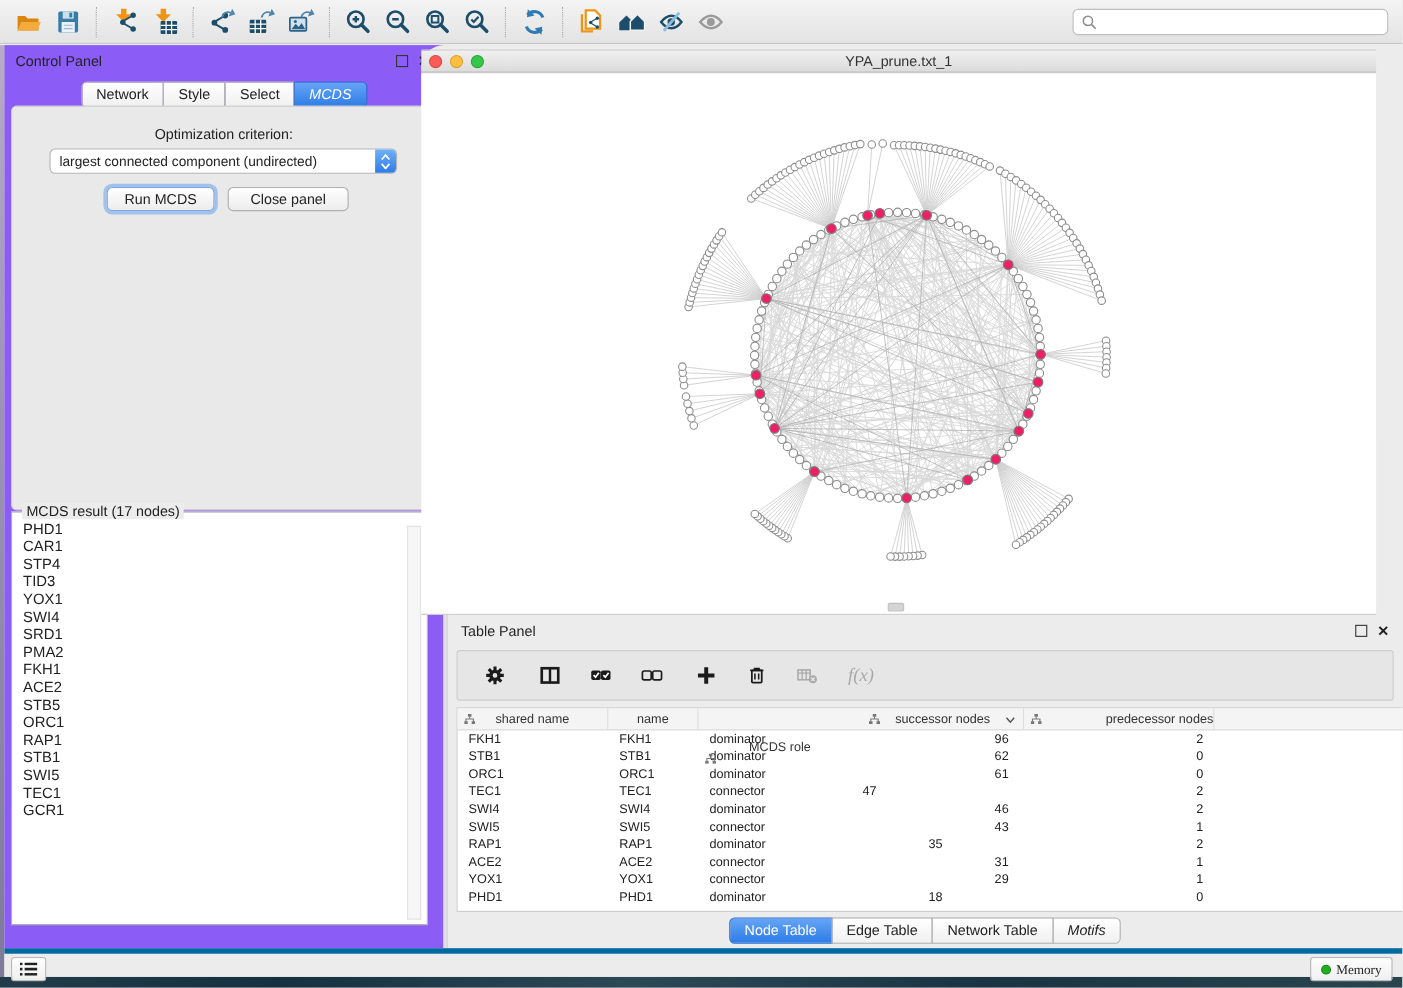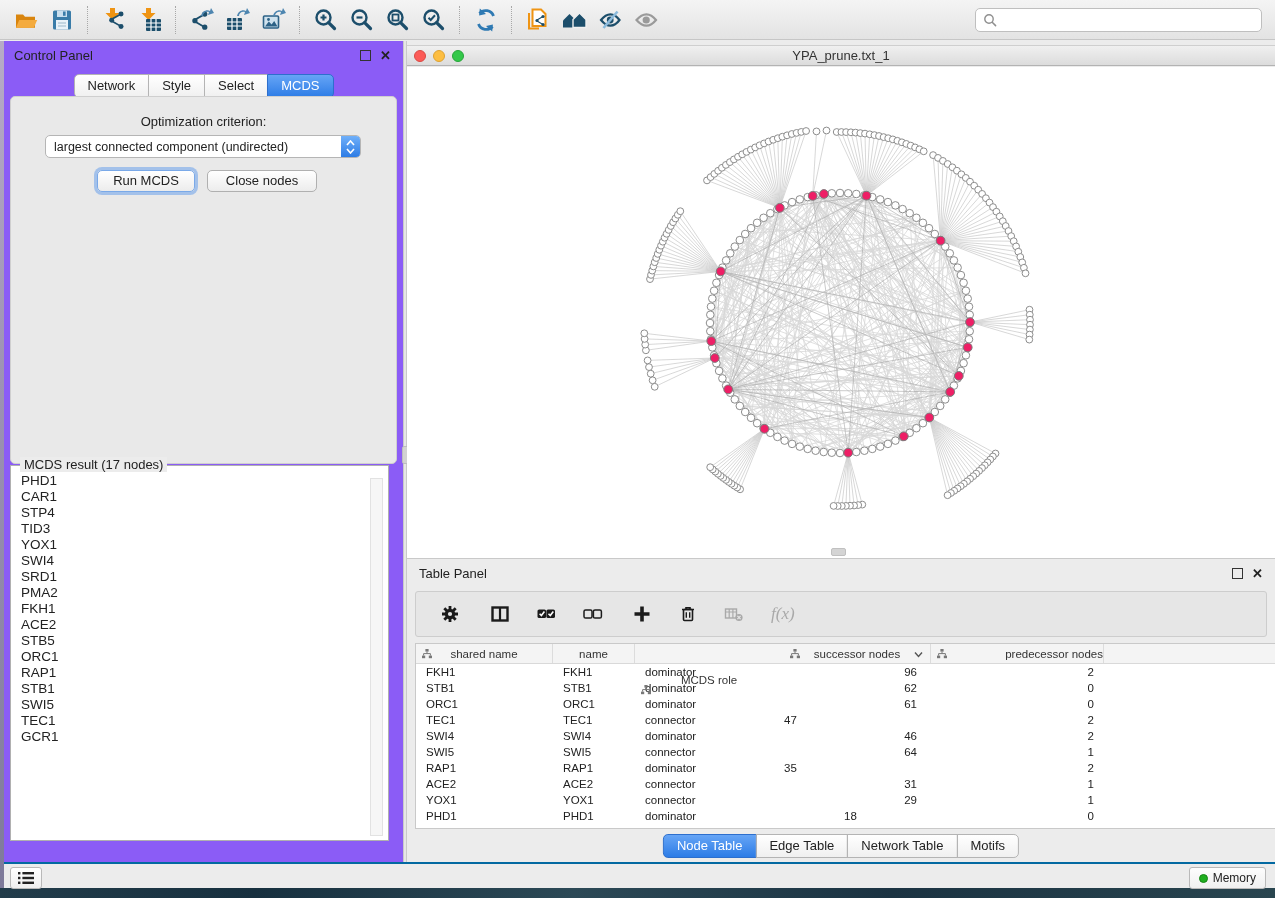--- a/index.html
+++ b/index.html
@@ -26,21 +26,21 @@
   .panel-title{font-size:13px;color:#222;}
   .win-btns{display:flex;align-items:center;gap:9px;}
   .float-ico{width:9px;height:9px;border:1.6px solid #333;display:inline-block;}
   .close-ico{font-size:13px;font-weight:bold;color:#222;line-height:9px;}
 
   
   .seg{display:flex;}
   .seg-btn{height:22px;line-height:22px;padding:0 13px;font-size:13px;background:linear-gradient(#ffffff,#f0f0f0);
      border:1px solid #b4b4b4;margin-left:-1px;color:#222;text-align:center;white-space:nowrap;}
   .seg-btn:first-child{border-radius:5px 0 0 5px;margin-left:0;text-align:center;}
-  .seg-btn:last-child{border-radius:0 5px 5px 0;}
+  .seg-btn:last-child{border-radius:0 5px 5px 0;font-style:italic;}
   .seg-btn.active{background:linear-gradient(#66a5f6,#2d7ce6);border-color:#2d6fcd;color:#fff;}
 
   
   #control-panel{left:4px;top:41px;width:399px;height:821px;background:#8b5cf6;}
   #cp-titlebar{position:absolute;left:0;top:0;width:100%;height:28px;display:flex;align-items:center;justify-content:space-between;
       padding:0 12px 0 10px;box-sizing:border-box;}
   #cp-tabs{position:absolute;top:33px;left:50%;transform:translateX(-50%);}
   #mcds-box{position:absolute;left:6px;top:55px;width:385px;height:366px;background:#e9e9e9;
       border:1px solid #cfcfcf;border-radius:5px;}
   #crit-label{position:absolute;top:17px;width:100%;text-align:center;font-size:13px;}
@@ -58,21 +58,21 @@
   #result-box{position:absolute;left:6px;top:424px;width:377px;height:374px;background:#fff;border:1px solid #b0b0b0;}
   #result-legend{position:absolute;top:-9px;left:9px;background:#ececec;padding:0 4px;font-size:13px;}
   #result-list{margin:0;padding:7px 10px;list-style:none;font-size:13.5px;line-height:16px;}
   #result-scroll{position:absolute;top:12px;right:5px;bottom:4px;width:11px;background:#f6f6f6;border:1px solid #e2e2e2;}
 
   
   #v-splitter{left:403px;top:41px;width:4px;height:821px;background:#e6e6e6;border-left:1px solid #c9c9c9;border-right:1px solid #c9c9c9;box-sizing:border-box;}
   #v-grip{position:absolute;left:-2px;top:405px;width:7px;height:16px;background:#d2d2d2;border:1px solid #bdbdbd;border-radius:2px;}
 
   
-  #network-window{left:407px;top:41px;width:868px;height:380px;background:#ececec;border-radius:21px;}
+  #network-window{left:383px;top:41px;width:868px;height:380px;background:#ececec;border-radius:21px;}
   #net-titlebar{position:absolute;left:0;top:4px;width:100%;height:21px;background:linear-gradient(#f0f0f0,#dcdcdc);
       border-top:1px solid #cfcfcf;border-bottom:1px solid #b3b3b3;box-sizing:border-box;}
   .lights{position:absolute;left:7px;top:4px;display:flex;gap:7px;}
   .light{width:12px;height:12px;border-radius:50%;box-sizing:border-box;}
   #net-title{width:100%;text-align:center;font-size:13px;line-height:20px;color:#333;}
   #net-canvas{position:absolute;left:0;top:26px;width:868px;height:492px;background:#fff;border-bottom:1px solid #c9c9c9;box-sizing:border-box;}
   #h-grip{position:absolute;left:424px;bottom:2px;width:13px;height:6px;background:#d4d4d4;border:1px solid #c0c0c0;border-radius:2px;}
 
   
   #table-panel{left:407px;top:559px;width:868px;height:303px;background:#ececec;}
@@ -92,21 +92,21 @@
   .hcell .tree{position:absolute;left:6px;top:5px;}
   .hcell .sortch{position:absolute;right:7px;top:7px;}
   .trow{display:flex;height:16px;font-size:11.5px;align-items:center;}
   .tcell{box-sizing:border-box;white-space:nowrap;overflow:hidden;}
   #nt-scroll{position:absolute;top:21px;right:1px;bottom:1px;width:12px;background:#fbfbfb;border-left:1px solid #e4e4e4;}
   #nt-thumb{position:absolute;top:2px;left:2px;width:8px;height:92px;background:#b8b8b8;border-radius:4px;}
 
   #tp-tabs{position:absolute;left:50%;transform:translateX(-50%);top:275px;}
 
   
-  #status-bar{left:4px;top:862px;width:1271px;height:26px;background:#ececec;border-top:2px solid #0369a1;box-sizing:border-box;}
+  #status-bar{left:4px;top:862px;width:1271px;height:26px;background:#ececec;border-top:5px solid #0369a1;box-sizing:border-box;font-family:Liberation Serif, serif;}
   #list-btn{position:absolute;left:6px;top:3px;width:30px;height:20px;background:linear-gradient(#fff,#efefef);
       border:1px solid #b9b9b9;border-radius:3px;display:flex;align-items:center;justify-content:center;}
   #memory-btn{position:absolute;right:9px;top:3px;height:20px;background:linear-gradient(#fdfdfd,#f0f0f0);
       border:1px solid #b9b9b9;border-radius:3px;display:flex;align-items:center;gap:5px;padding:0 9px;font-size:12px;}
   #memory-dot{width:9px;height:9px;border-radius:50%;background:#1fae1f;border:1px solid #158515;box-sizing:border-box;}
 </style>
 </head>
 <body>
 
 <div class="abs" id="main-toolbar">
@@ -291,21 +291,21 @@
         <svg width="9" height="6" viewBox="0 0 9 6">
             <path d="M1 5 L4.5 1 L8 5" fill="none" stroke="#fff" stroke-width="1.6"></path>
           </svg>
         <svg width="9" height="6" viewBox="0 0 9 6">
             <path d="M1 1 L4.5 5 L8 1" fill="none" stroke="#fff" stroke-width="1.6"></path>
           </svg>
       </span>
     </div>
     <div id="crit-label">Optimization criterion:</div>
     <div id="run-btn" class="mac-btn focus-ring">Run MCDS</div>
-    <div id="closepanel-btn" class="mac-btn">Close nodes</div>
+    <div id="closepanel-btn" class="mac-btn">Close panel</div>
   </div>
 
   <div id="result-box">
     <span id="result-legend">MCDS result (17 nodes)</span>
     <ul id="result-list">
         <li>PHD1</li>
         <li>CAR1</li>
         <li>STP4</li>
         <li>TID3</li>
         <li>YOX1</li>
@@ -1309,28 +1309,28 @@
           <div class="tcell" style="width: 137px; padding-left: 10px;">SWI4</div>
           <div class="tcell" style="width: 82px; padding-left: 10px;">SWI4</div>
           <div class="tcell" style="width: 149px; padding-left: 10px;">dominator</div>
           <div class="tcell" style="width: 147px; text-align: right; padding-right: 14px;">46</div>
           <div class="tcell" style="width: 173px; text-align: right; padding-right: 10px;">2</div>
         </div>
         <div class="trow">
           <div class="tcell" style="width: 137px; padding-left: 10px;">SWI5</div>
           <div class="tcell" style="width: 82px; padding-left: 10px;">SWI5</div>
           <div class="tcell" style="width: 149px; padding-left: 10px;">connector</div>
-          <div class="tcell" style="width: 147px; text-align: right; padding-right: 14px;">64</div>
+          <div class="tcell" style="width: 147px; text-align: right; padding-right: 14px;">43</div>
           <div class="tcell" style="width: 173px; text-align: right; padding-right: 10px;">1</div>
         </div>
         <div class="trow">
           <div class="tcell" style="width: 137px; padding-left: 10px;">RAP1</div>
           <div class="tcell" style="width: 82px; padding-left: 10px;">RAP1</div>
           <div class="tcell" style="width: 149px; padding-left: 10px;">dominator</div>
-          <div class="tcell" style="width: 147px; text-align: left; padding-right: 14px;">35</div>
+          <div class="tcell" style="width: 147px; text-align: center; padding-right: 14px;">35</div>
           <div class="tcell" style="width: 173px; text-align: right; padding-right: 10px;">2</div>
         </div>
         <div class="trow">
           <div class="tcell" style="width: 137px; padding-left: 10px;">ACE2</div>
           <div class="tcell" style="width: 82px; padding-left: 10px;">ACE2</div>
           <div class="tcell" style="width: 149px; padding-left: 10px;">connector</div>
           <div class="tcell" style="width: 147px; text-align: right; padding-right: 14px;">31</div>
           <div class="tcell" style="width: 173px; text-align: right; padding-right: 10px;">1</div>
         </div>
         <div class="trow">

